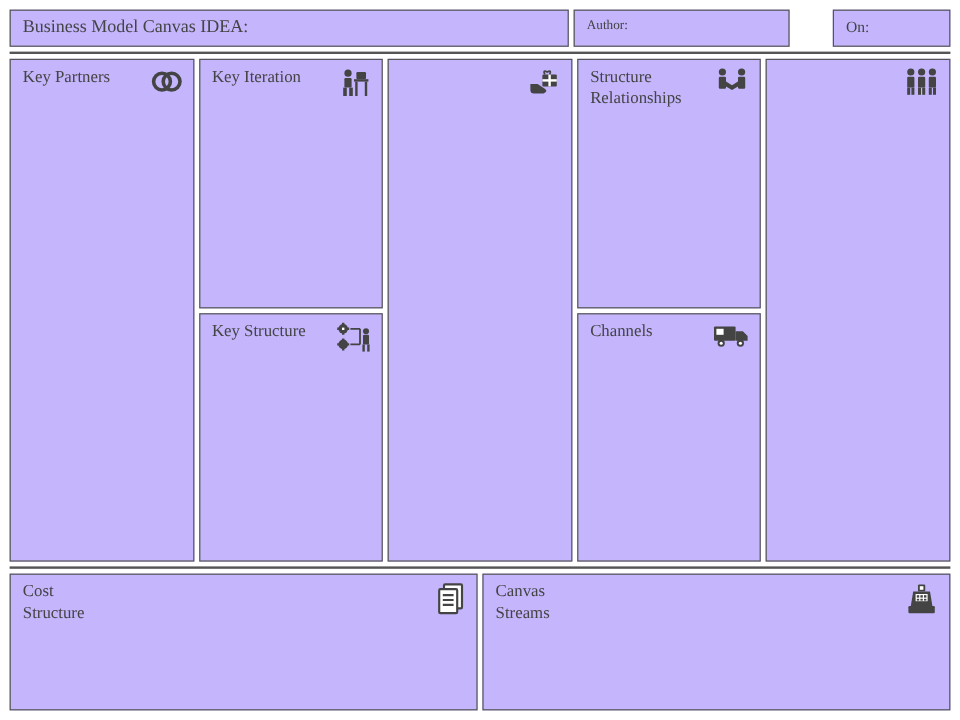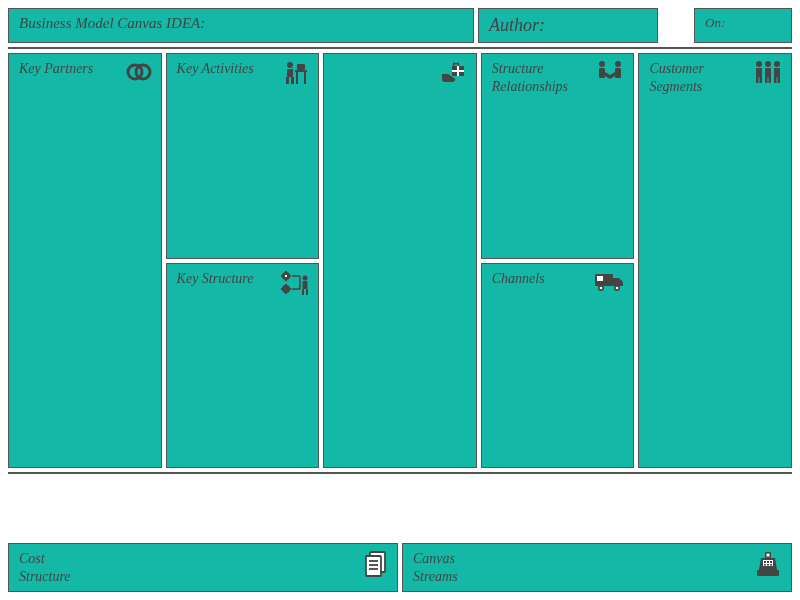--- a/index.html
+++ b/index.html
@@ -7,31 +7,31 @@
     margin: 0;
     padding: 8px;
     font-family: Georgia, 'Times New Roman', serif;
     color: #444;
     background: #fff;
     width: 800px;
     height: 600px;
   }
   .canvas { display: flex; flex-direction: column; width: 100%; height: 100%; }
   .header { display: flex; gap: 4px; margin-bottom: 4px; }
-  .box { border: 1.5px solid #555; padding: 6px 10px; background: #14b8a6; font-style: italic; }
+  .box { border: 1.5px solid #555; padding: 6px 10px; background: #c4b5fd; }
   .title-box { flex: 1; display: flex; align-items: flex-start; font-size: 15px; }
-  .author-box { width: 180px; font-size: 18px; }
+  .author-box { width: 180px; font-size: 11px; }
   .meta-col { width: 130px; display: flex; flex-direction: column; gap: 4px; padding-left: 32px; }
   .meta-box { flex: 1; font-size: 13px; }
   .body-row { flex: 1; display: flex; gap: 4px; border-top: 2px solid #555; padding-top: 4px; }
   .col { flex: 1; display: flex; flex-direction: column; gap: 4px; border-radius: 26px; }
   .cell { flex: 1; position: relative; }
   .cell-title { font-size: 14px; max-width: 80px; line-height: 1.25; color: #444; }
   .cell-icon { position: absolute; top: 6px; right: 8px; }
-  .footer-row { display: flex; gap: 4px; margin-top: 4px; border-top: 2px solid #555; padding-top: 4px; height: 120px; align-items: flex-end; }
+  .footer-row { display: flex; gap: 4px; margin-top: 4px; border-top: 2px solid #555; padding-top: 4px; height: 120px; }
   .footer-cell { flex: 1; position: relative; }
   svg { display: block; }
 </style>
 </head>
 <body>
 
 <div class="canvas">
 
   <div class="header">
     <div class="box title-box">
@@ -58,21 +58,21 @@
                 <circle cx="10" cy="12" r="7"></circle>
                 <circle cx="18" cy="12" r="7"></circle>
               </g>
             </svg>
         </span>
       </div>
     </div>
 
     <div class="col">
       <div class="box cell">
-        <div class="cell-title">Key Activities</div>
+        <div class="cell-title">Key Iteration</div>
         <span class="cell-icon">
           <svg width="28" height="26" viewBox="0 0 28 26">
               <g fill="#444">
                 <circle cx="8" cy="5" r="3"></circle>
                 <rect x="5" y="9" width="6" height="8" rx="1"></rect>
                 <rect x="4" y="17" width="3" height="7"></rect>
                 <rect x="9" y="17" width="3" height="7"></rect>
                 <rect x="13" y="10" width="12" height="2"></rect>
                 <rect x="14" y="12" width="2" height="12"></rect>
                 <rect x="22" y="12" width="2" height="12"></rect>
@@ -148,21 +148,20 @@
                 <circle cx="24" cy="18" r="3"></circle>
                 <circle cx="24" cy="18" r="1.3" fill="#fff"></circle>
               </g>
             </svg>
         </span>
       </div>
     </div>
 
     <div class="col">
       <div class="box cell">
-        <div class="cell-title">Customer Segments</div>
         <span class="cell-icon">
           <svg width="30" height="24" viewBox="0 0 30 24">
               <g fill="#444">
                 <circle cx="6" cy="4" r="3"></circle>
                 <circle cx="15" cy="4" r="3"></circle>
                 <circle cx="24" cy="4" r="3"></circle>
                 <rect x="3" y="8" width="6" height="9" rx="1"></rect>
                 <rect x="12" y="8" width="6" height="9" rx="1"></rect>
                 <rect x="21" y="8" width="6" height="9" rx="1"></rect>
                 <rect x="3" y="17" width="2.5" height="6"></rect>

